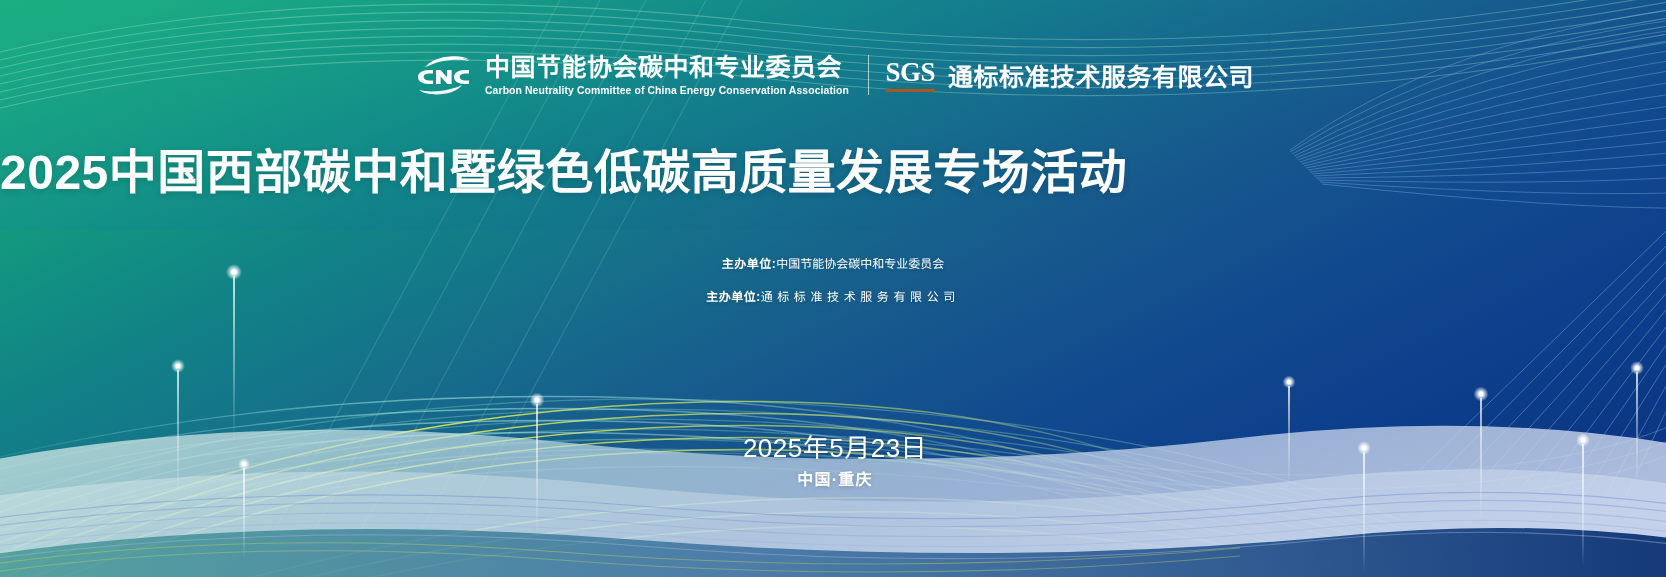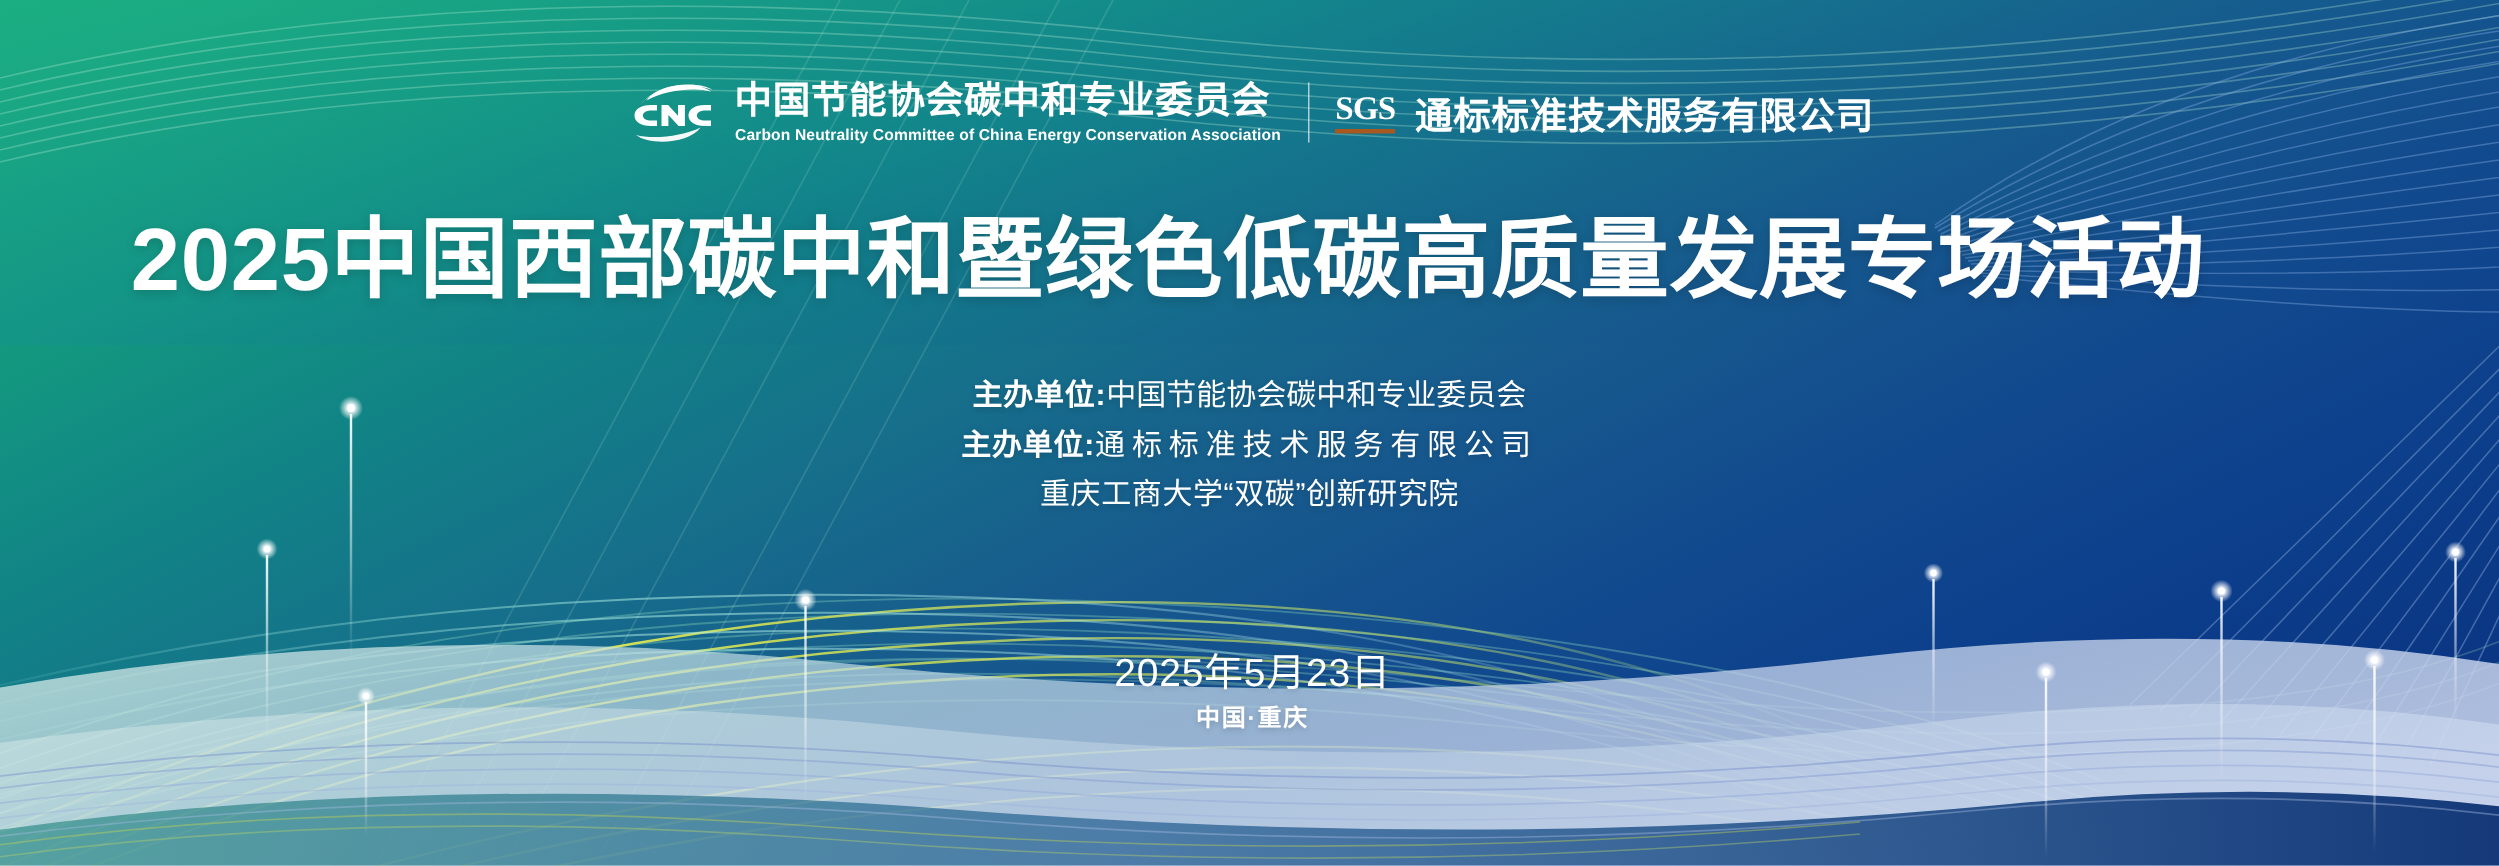--- a/index.html
+++ b/index.html
@@ -77,21 +77,21 @@
   .sgs-block {
     display: flex;
     align-items: center;
     gap: 13px;
   }
   .sgs-mark {
     position: relative;
     padding-bottom: 6px;
   }
   .sgs-word {
-    font-size: 22px;
+    font-size: 27px;
     font-weight: 700;
     color: #ffffff;
     letter-spacing: -0.5px;
     line-height: 1;
     font-family: "Liberation Serif", "DejaVu Serif", serif;
     font-style: normal;
   }
   .sgs-rule {
     position: absolute;
     left: 0;
@@ -107,41 +107,41 @@
     letter-spacing: 0.5px;
     white-space: nowrap;
   }
 
   
   .main-title {
     position: absolute;
     top: 134px;
     left: 0;
     width: 1470px;
-    text-align: right;
-    font-size: 59px;
+    text-align: left;
+    font-size: 48px;
     line-height: 78px;
     font-weight: 900;
     color: #ffffff;
     letter-spacing: 0.5px;
     white-space: nowrap;
     text-shadow: 0 2px 7px rgba(0,0,0,0.16);
   }
 
   
   .org-lines {
     position: absolute;
     top: 248px;
     left: 0;
     width: 1666px;
     text-align: center;
     color: #ffffff;
   }
   .org-line {
-    font-size: 20px;
+    font-size: 12px;
     line-height: 33px;
     white-space: nowrap;
     text-shadow: 0 1px 4px rgba(0,0,0,0.18);
   }
   .org-label {
     font-weight: 700;
     letter-spacing: 0.5px;
   }
   .org-value {
     font-weight: 400;
@@ -432,23 +432,20 @@
   <div class="org-lines">
 
     <div class="org-line">
       <span class="org-label">主办单位:</span><span class="org-value">中国节能协会碳中和专业委员会</span>
     </div>
 
     <div class="org-line">
       <span class="org-label">主办单位:</span><span class="org-value spaced">通标标准技术服务有限公司</span>
     </div>
 
-    <div class="org-line solo">
-      <span>重庆工商大学“双碳”创新研究院</span>
-    </div>
 
   </div>
 
   <div class="footer-block">
     <div class="footer-date">2025年5月23日</div>
     <div class="footer-place">中国·重庆</div>
   </div>
 
 </div>
 

